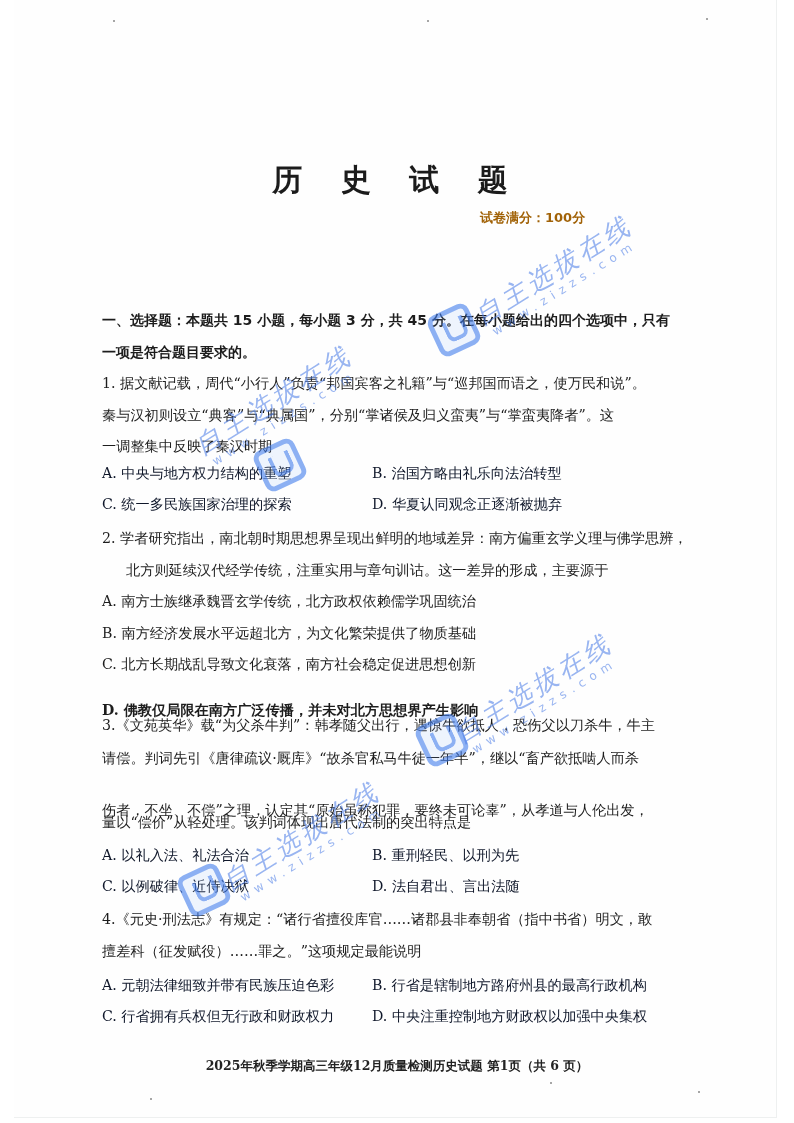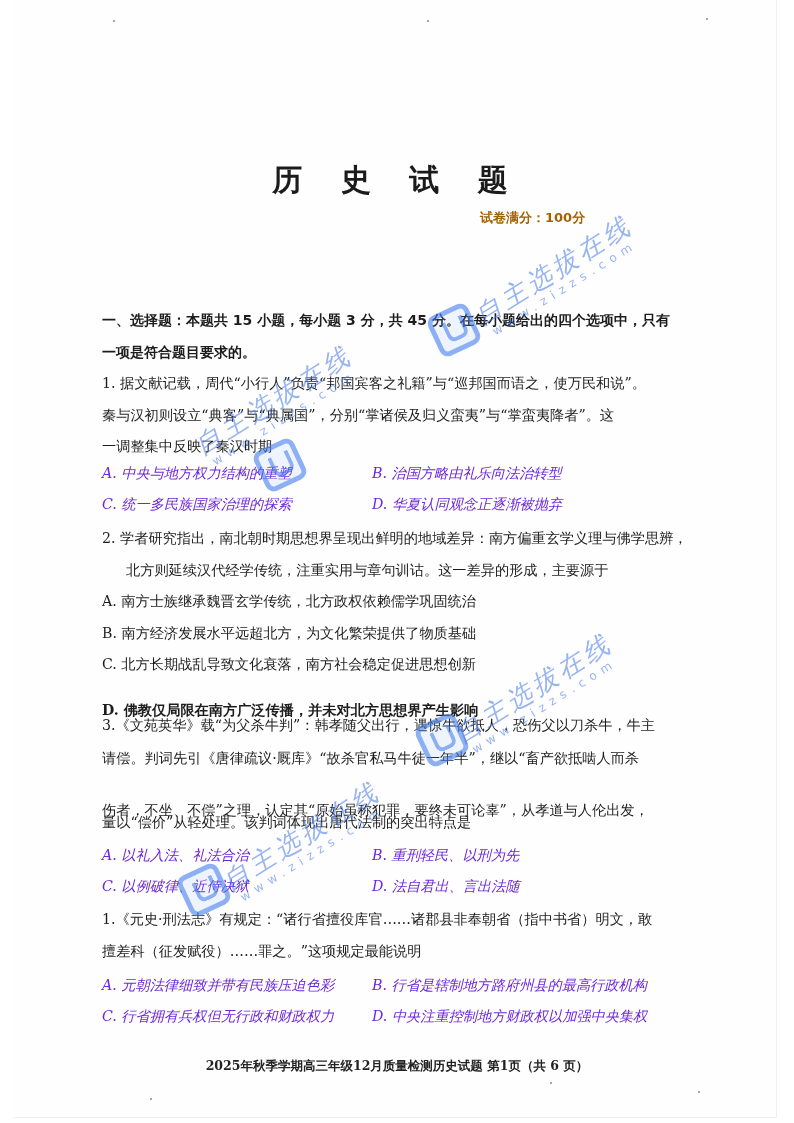--- a/index.html
+++ b/index.html
@@ -18,21 +18,21 @@
   }
   .score {
     position: absolute; left: 480px; top: 209px; font-size: 13px; font-weight: bold;
     font-family: "DejaVu Sans", sans-serif; color: #a16207;
   }
   .line {
     position: absolute; left: 102px; font-size: 14.2px; white-space: nowrap; line-height: 20px;
     color: #1d1d1d;
   }
   .line.bold { font-weight: bold; font-family: "DejaVu Sans", sans-serif; font-size: 14px; }
-  .opt { position: absolute; font-size: 14.2px; white-space: nowrap; line-height: 20px; color: #6d28d9; font-style: italic; }
+  .opt { position: absolute; font-size: 14.2px; white-space: nowrap; line-height: 20px; color: #0f172a; }
   .footer {
     position: absolute; left: 0; width: 794px; top: 1058px; text-align: center;
     font-size: 12.5px; font-weight: bold; color: #222; font-family: "DejaVu Serif", serif;
   }
   .wm {
     position: absolute; color: rgba(70,120,230,0.55); font-family: "DejaVu Serif", serif;
     transform: rotate(-32deg); transform-origin: left center; white-space: nowrap; pointer-events: none;
   }
   .wm .cn { font-size: 26px; font-style: italic; letter-spacing: 4px; }
   .wm .url { display: block; font-size: 12px; letter-spacing: 6px; margin-left: 6px; margin-top: -4px; font-family: "DejaVu Sans", sans-serif; }
@@ -88,21 +88,21 @@
   <div class="line" style="top:748px;">请偿。判词先引《唐律疏议·厩库》“故杀官私马牛徒一年半”，继以“畜产欲抵啮人而杀</div>
   <div class="line" style="top:800px;text-align:right;">伤者，不坐、不偿”之理，认定其“原始虽称犯罪，要终未可论辜”，从孝道与人伦出发，</div>
   <div class="line" style="top:812px;">量以“偿价”从轻处理。该判词体现出唐代法制的突出特点是</div>
   <div class="opt" style="left:102px;top:845px;">A. 以礼入法、礼法合治</div>
   <div class="opt" style="left:372px;top:845px;">B. 重刑轻民、以刑为先</div>
   <div class="opt" style="left:102px;top:876px;">C. 以例破律、近侍决狱</div>
   <div class="opt" style="left:372px;top:876px;">D. 法自君出、言出法随</div>
 </div>
 
 <div>
-  <div class="line" style="top:909px;">1.《元史·刑法志》有规定：“诸行省擅役库官……诸郡县非奉朝省（指中书省）明文，敢</div>
+  <div class="line" style="top:909px;">4.《元史·刑法志》有规定：“诸行省擅役库官……诸郡县非奉朝省（指中书省）明文，敢</div>
   <div class="line" style="top:941px;">擅差科（征发赋役）……罪之。”这项规定最能说明</div>
   <div class="opt" style="left:102px;top:975px;text-align:center;">A. 元朝法律细致并带有民族压迫色彩</div>
   <div class="opt" style="left:372px;top:975px;">B. 行省是辖制地方路府州县的最高行政机构</div>
   <div class="opt" style="left:102px;top:1006px;">C. 行省拥有兵权但无行政和财政权力</div>
   <div class="opt" style="left:372px;top:1006px;">D. 中央注重控制地方财政权以加强中央集权</div>
 </div>
 
 <div class="footer">2025年秋季学期高三年级12月质量检测历史试题 第1页（共 6 页）</div>
 
 <div class="logo" style="left:432px;top:308px;"></div>

